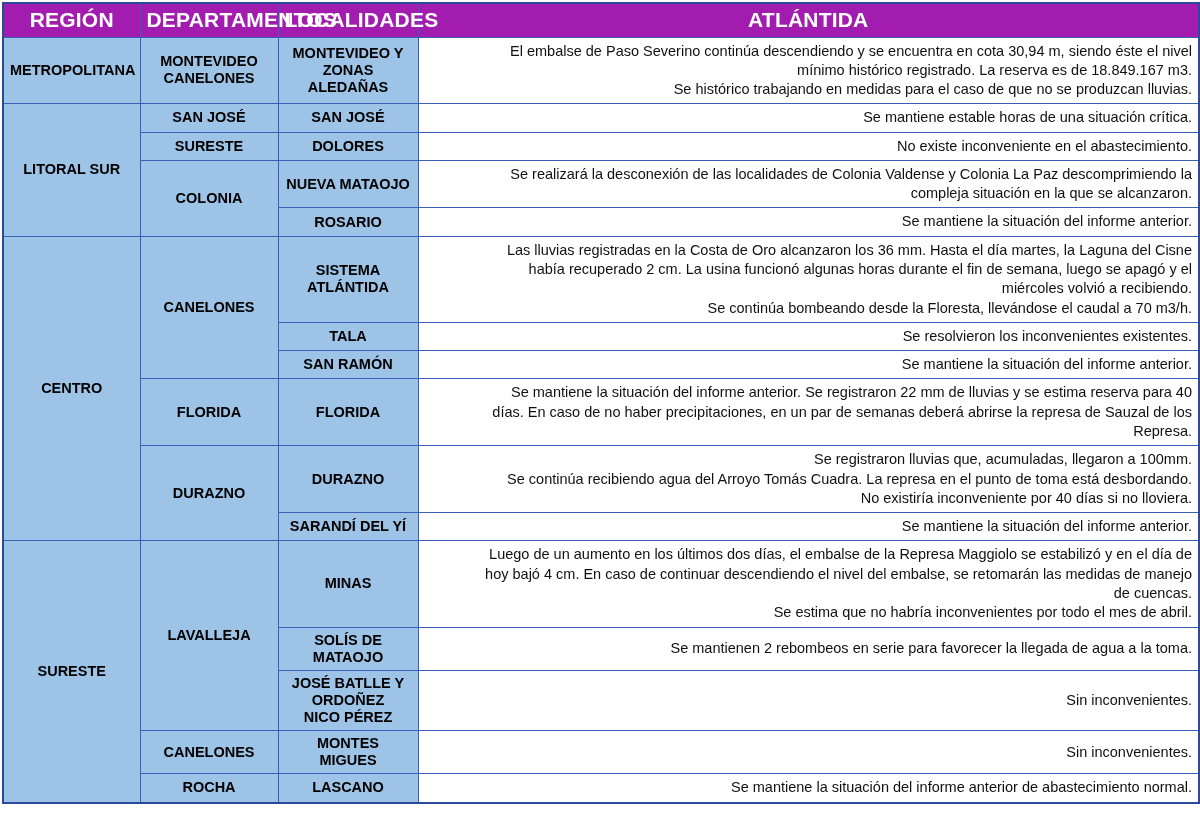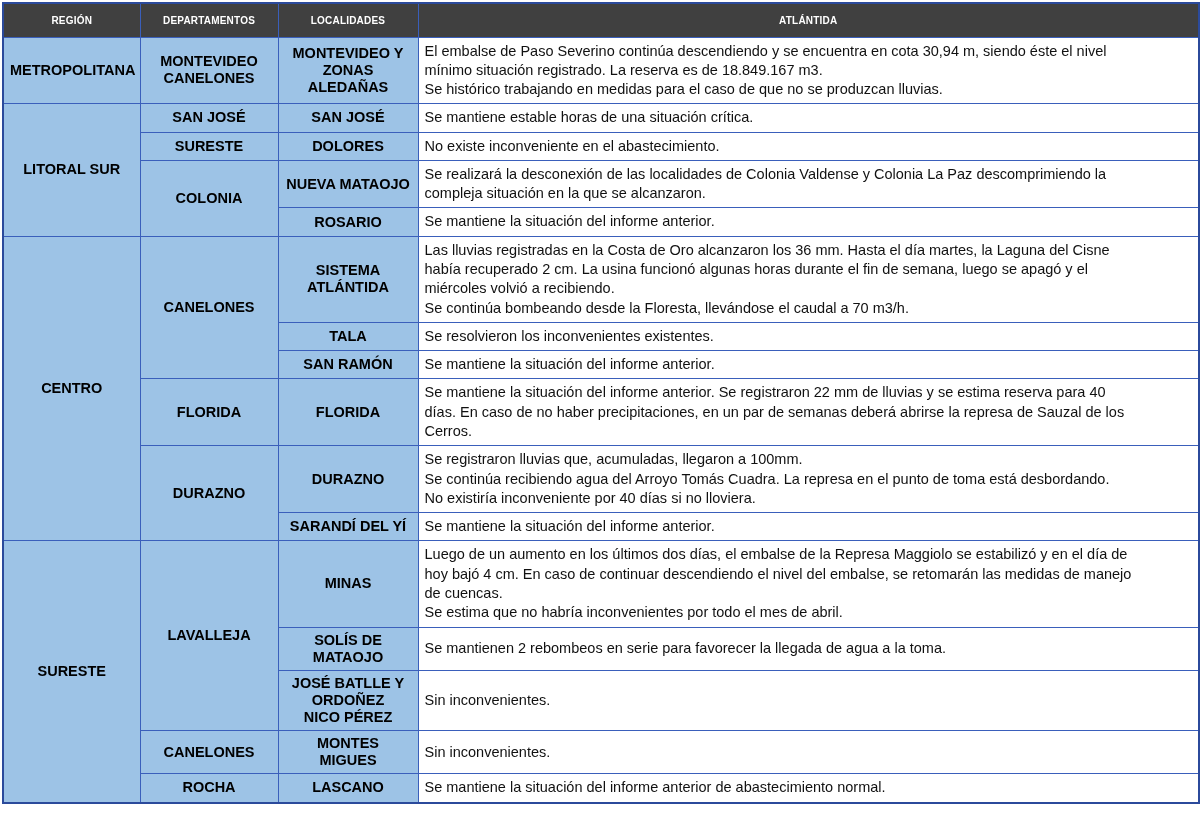--- a/index.html
+++ b/index.html
@@ -27,24 +27,24 @@
     border: 2px solid #2b4a9b;
   }
   table.status-table th,
   table.status-table td {
     border: 1px solid #3a5fbb;
     vertical-align: middle;
     padding: 4px 6px;
     box-sizing: border-box;
   }
   thead th {
-    background: #404040;
+    background: #a21caf;
     color: #ffffff;
     font-weight: bold;
-    font-size: 10px;
+    font-size: 21px;
     text-align: center;
     letter-spacing: 0.2px;
     height: 34px;
     padding: 3px 4px;
   }
   col.c-region { width: 137px; }
   col.c-depto  { width: 138px; }
   col.c-local  { width: 140px; }
   col.c-situ   { width: 781px; }
 
@@ -54,21 +54,21 @@
     background: #9dc3e6;
     color: #000000;
     text-align: center;
     font-weight: bold;
     font-size: 14.5px;
     line-height: 1.18;
   }
   td.situ {
     background: #ffffff;
     color: #111111;
-    text-align: left;
+    text-align: right;
     font-size: 14.5px;
     line-height: 1.33;
     padding: 5px 10px;
   }
   td.situ .line {
     display: block;
   }
 </style>
 </head>
 <body>
@@ -89,21 +89,21 @@
         <th>ATLÁNTIDA</th>
       </tr>
     </thead>
     <tbody id="table-body">
         <tr>
           <td class="region" rowspan="1">METROPOLITANA</td>
           <td class="depto">MONTEVIDEO<br>CANELONES</td>
           <td class="local">MONTEVIDEO Y<br>ZONAS ALEDAÑAS</td>
           <td class="situ">
             <span class="line">El embalse de Paso Severino continúa descendiendo y se encuentra en cota 30,94 m, siendo éste el nivel</span>
-            <span class="line">mínimo situación registrado. La reserva es de 18.849.167 m3.</span>
+            <span class="line">mínimo histórico registrado. La reserva es de 18.849.167 m3.</span>
             <span class="line">Se histórico trabajando en medidas para el caso de que no se produzcan lluvias.</span>
           </td>
         </tr>
         <tr>
           <td class="region" rowspan="4">LITORAL SUR</td>
           <td class="depto">SAN JOSÉ</td>
           <td class="local">SAN JOSÉ</td>
           <td class="situ">
             <span class="line">Se mantiene estable horas de una situación crítica.</span>
           </td>
@@ -151,21 +151,21 @@
           <td class="situ">
             <span class="line">Se mantiene la situación del informe anterior.</span>
           </td>
         </tr>
         <tr>
           <td class="depto">FLORIDA</td>
           <td class="local">FLORIDA</td>
           <td class="situ">
             <span class="line">Se mantiene la situación del informe anterior. Se registraron 22 mm de lluvias  y se estima reserva para 40</span>
             <span class="line">días. En caso de no haber precipitaciones, en un par de semanas deberá abrirse la represa de Sauzal de los</span>
-            <span class="line">Cerros.</span>
+            <span class="line">Represa.</span>
           </td>
         </tr>
         <tr>
           <td class="depto" rowspan="2">DURAZNO</td>
           <td class="local">DURAZNO</td>
           <td class="situ">
             <span class="line">Se registraron lluvias que, acumuladas, llegaron a 100mm.</span>
             <span class="line">Se continúa recibiendo agua del Arroyo Tomás Cuadra. La represa en el punto de toma está desbordando.</span>
             <span class="line">No existiría inconveniente por 40 días si no lloviera.</span>
           </td>

